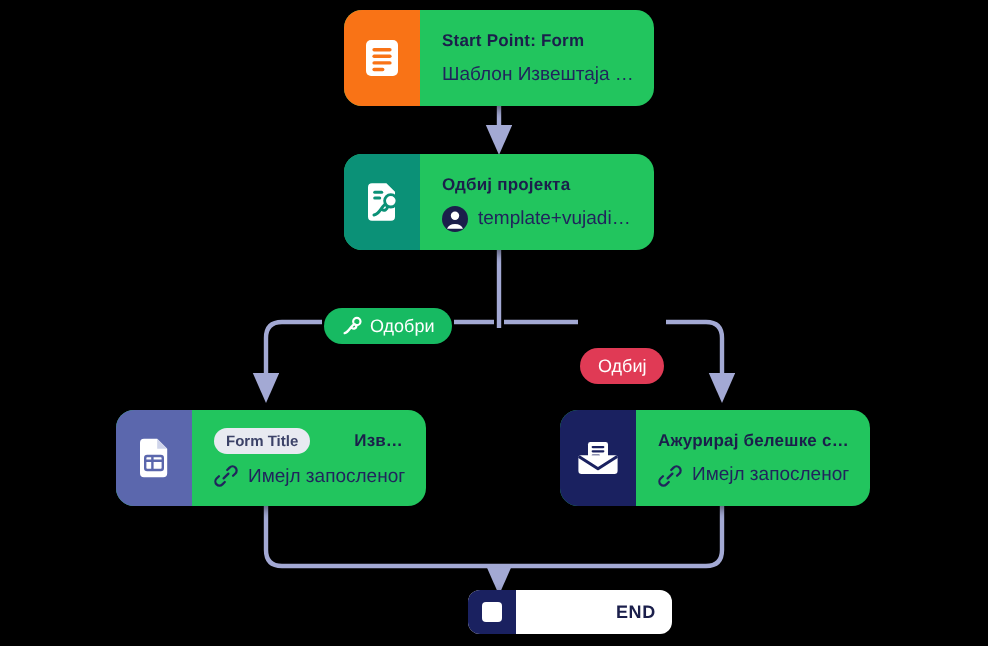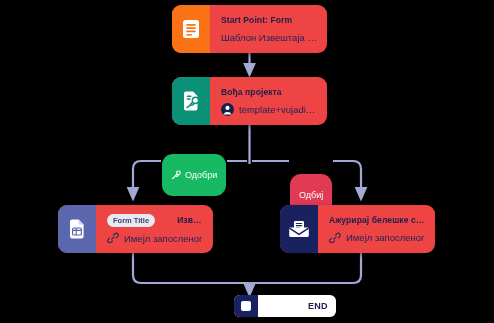--- a/index.html
+++ b/index.html
@@ -23,21 +23,21 @@
     width: 494px;
     height: 323px;
     pointer-events: none;
   }
 
   
   .node {
     position: absolute;
     display: flex;
     align-items: stretch;
-    background: #ef4444;
+    background: #22c55e;
     border-radius: 9px;
     box-shadow: 0 2px 5px rgba(0,0,0,0.45);
     overflow: hidden;
   }
   .node .iconpane {
     width: 38px;
     flex: 0 0 38px;
     display: flex;
     align-items: center;
     justify-content: center;
@@ -105,21 +105,21 @@
   #node-left    .iconpane { background: #5b67ad; }
   #node-right   .iconpane { background: #1a2160; }
 
   
   .branch-pill {
     position: absolute;
     display: flex;
     align-items: center;
     gap: 4px;
     border-radius: 11px;
-    padding: 15px 9px;
+    padding: 3px 9px;
     font-size: 9px;
     color: #ffffff;
     line-height: 12px;
     white-space: nowrap;
   }
   #pill-approve { left: 162px; top: 154px; background: #17ba62; }
   #pill-reject  { left: 290px; top: 154px; background: #e03a55; margin-top: 20px; }
 
   
   #node-end {
@@ -209,21 +209,21 @@
     <div class="iconpane">
       <svg width="19" height="20" viewBox="0 0 19 20" xmlns="http://www.w3.org/2000/svg">
         <path d="M2,2.6 a2,2 0 0 1 2,-2 h7.2 l4.3,4.3 v12.5 a2,2 0 0 1 -2,2 h-9.5 a2,2 0 0 1 -2,-2 z" fill="#ffffff"></path>
         <rect x="4.6" y="4.4" width="5" height="1.5" rx="0.75" fill="#0b9177"></rect>
         <rect x="4.6" y="7.2" width="4" height="1.5" rx="0.75" fill="#0b9177"></rect>
         <path d="M5,16.5 c2.2,-0.4 3,-2.4 4.4,-4.2 c1,-1.3 2.3,-1.1 2.3,0.2 c0,1.3 -1.6,2.1 -2.6,1.3" stroke="#0b9177" stroke-width="1.5" fill="none" stroke-linecap="round"></path>
         <circle cx="13.4" cy="9.4" r="3.1" fill="#ffffff" stroke="#0b9177" stroke-width="1.4"></circle>
       </svg>
     </div>
     <div class="body">
-      <div class="title-line">Вођа пројекта</div>
+      <div class="title-line">Одбиј пројекта</div>
       <div class="sub-line">
         <span style="flex:0 0 auto;display:flex;">
           <svg width="13" height="13" viewBox="0 0 13 13" xmlns="http://www.w3.org/2000/svg">
             <circle cx="6.5" cy="6.5" r="6.5" fill="#1b1f4b"></circle>
             <circle cx="6.5" cy="4.9" r="2.1" fill="#ffffff"></circle>
             <path d="M2.5,11.4 a4.2,3.4 0 0 1 8,0 z" fill="#ffffff"></path>
           </svg>
         </span>
         <span class="txt">template+vujadin@jot...</span>
       </div>

